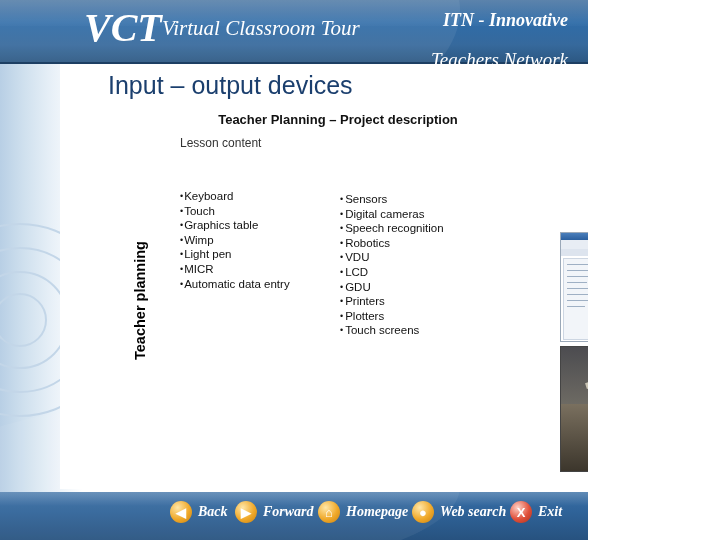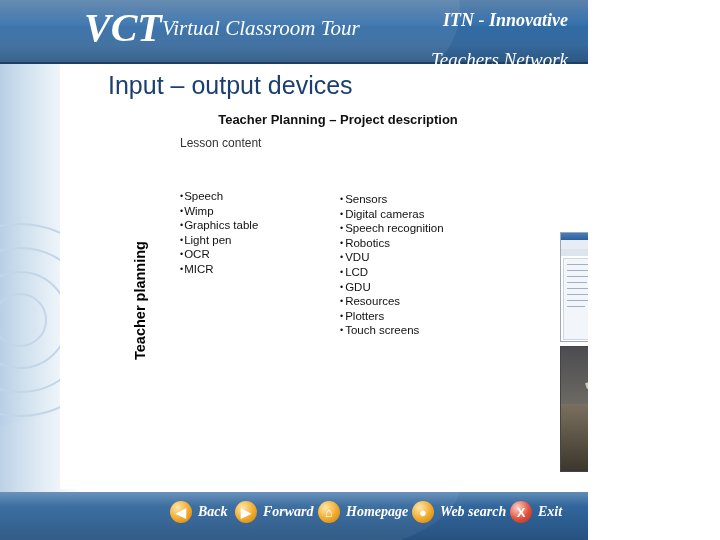--- a/index.html
+++ b/index.html
@@ -336,37 +336,38 @@
 
   <div class="slide-title">Input – output devices</div>
   <div class="subtitle">Teacher Planning – Project description</div>
   <div class="lesson-content">Lesson content</div>
 
   <div class="vertical-label-wrap">
     <div class="vlabel">Teacher planning</div>
   </div>
 
   <div class="bullet-col left">
-    <div class="b">Speech</div>
+    <div class="b">Keyboard</div>
+    <div class="b">Touch</div>
+    <div class="b">Graphics table</div>
     <div class="b">Wimp</div>
-    <div class="b">Graphics table</div>
     <div class="b">Light pen</div>
-    <div class="b">OCR</div>
     <div class="b">MICR</div>
+    <div class="b">Automatic data entry</div>
   </div>
 
   <div class="bullet-col right">
     <div class="b">Sensors</div>
     <div class="b">Digital cameras</div>
     <div class="b">Speech recognition</div>
     <div class="b">Robotics</div>
     <div class="b">VDU</div>
     <div class="b">LCD</div>
     <div class="b">GDU</div>
-    <div class="b">Resources</div>
+    <div class="b">Printers</div>
     <div class="b">Plotters</div>
     <div class="b">Touch screens</div>
   </div>
 
   <div class="contents-panel">
     <div class="contents-tab">Contents</div>
     <div class="menu-item" style="top:42px;">
       <span>Project Overview</span>
     </div>
     <div class="menu-item" style="top:64px;">

